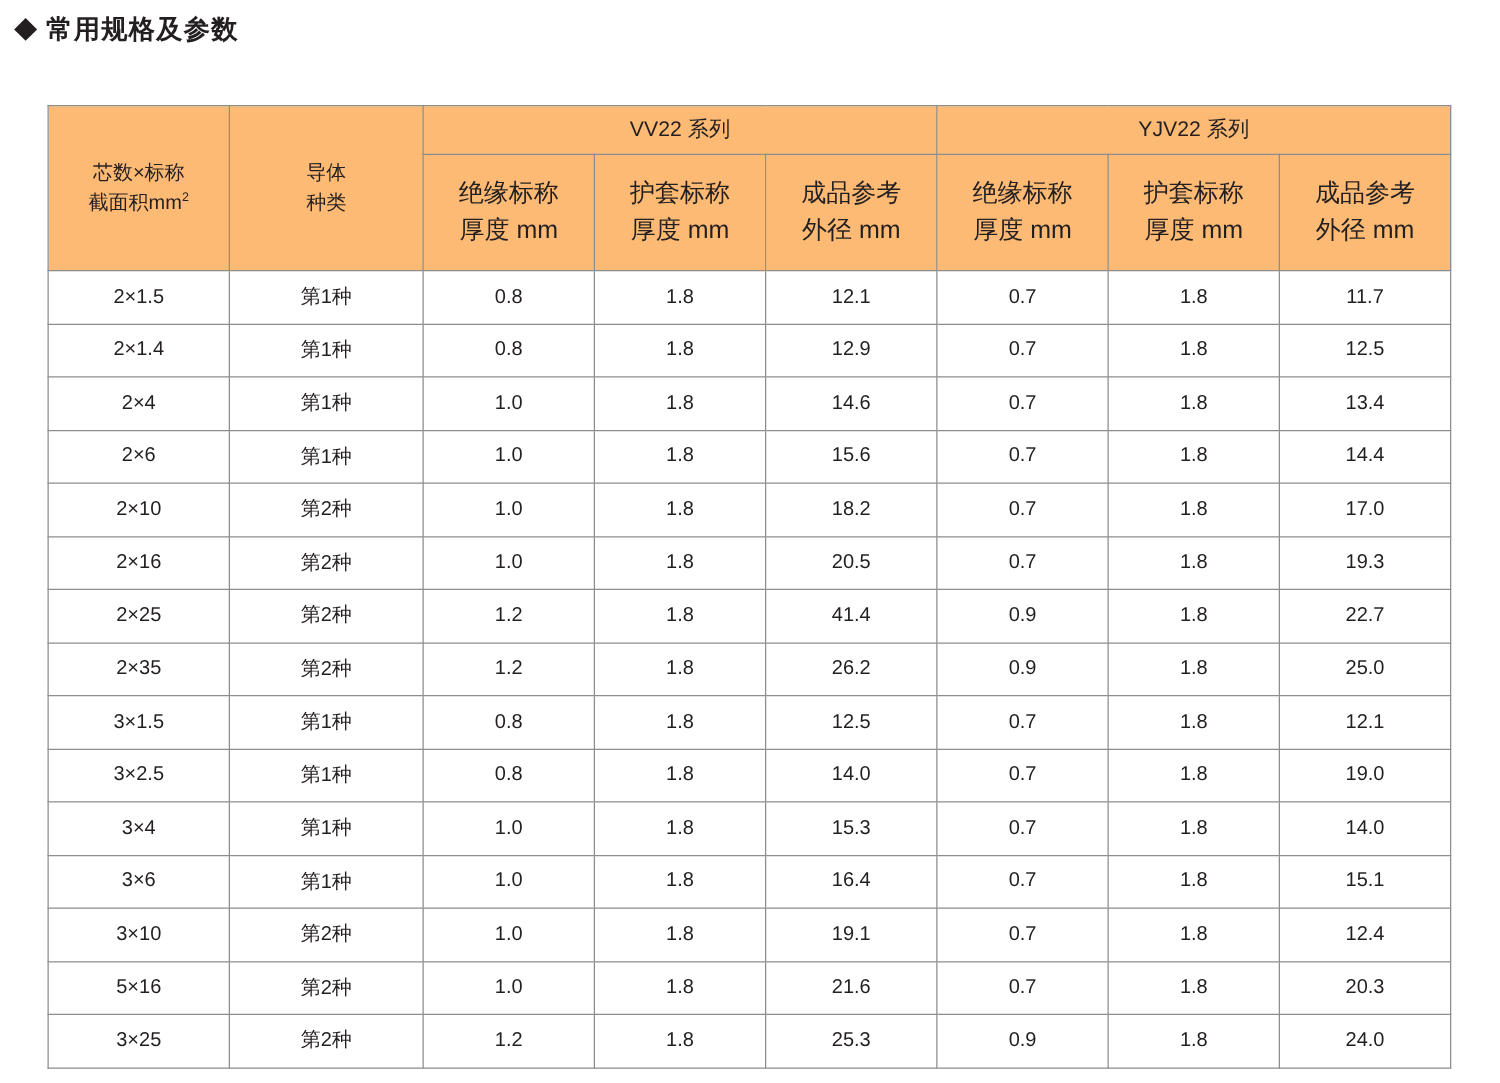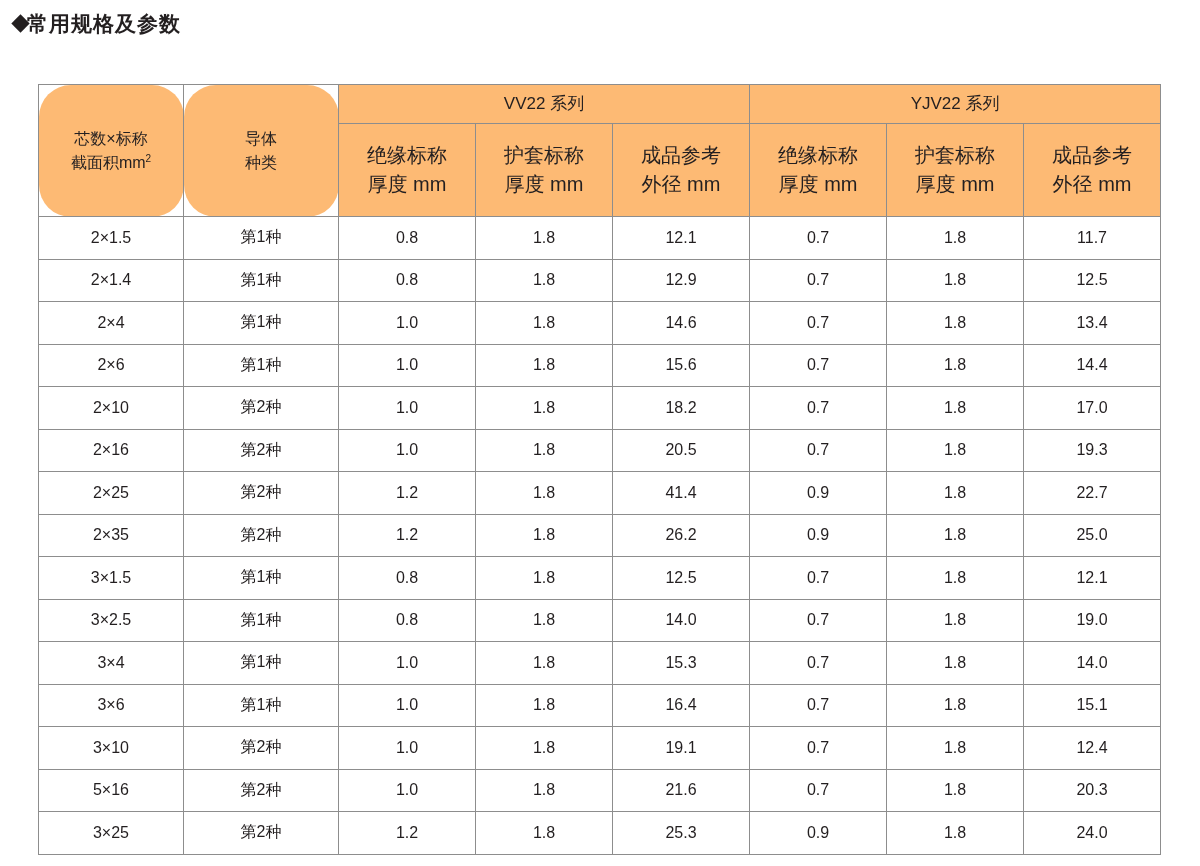--- a/index.html
+++ b/index.html
@@ -19,20 +19,21 @@
     position: relative;
     width: 1200px;
     height: 866px;
     box-sizing: border-box;
   }
 
   
   .heading {
     display: flex;
     align-items: center;
+    gap: 10px;
     padding: 4px 0 0 14px;
     height: 42px;
     box-sizing: border-box;
   }
   .heading .diamond {
     width: 13px;
     height: 13px;
     background: #231f20;
     transform: rotate(45deg);
     flex: 0 0 auto;
@@ -69,21 +70,20 @@
     line-height: 1.45;
   }
   .group-head {
     height: 38px;
     font-size: 17px;
   }
   .corner-head {
     height: 130px;
     font-size: 16px;
     line-height: 1.5;
-    border-radius: 32px;
   }
   .sub-head {
     height: 92px;
     font-size: 20px;
     line-height: 1.5;
   }
   table.spec tbody td {
     height: 41.5px;
     background: #ffffff;
     font-size: 16px;

